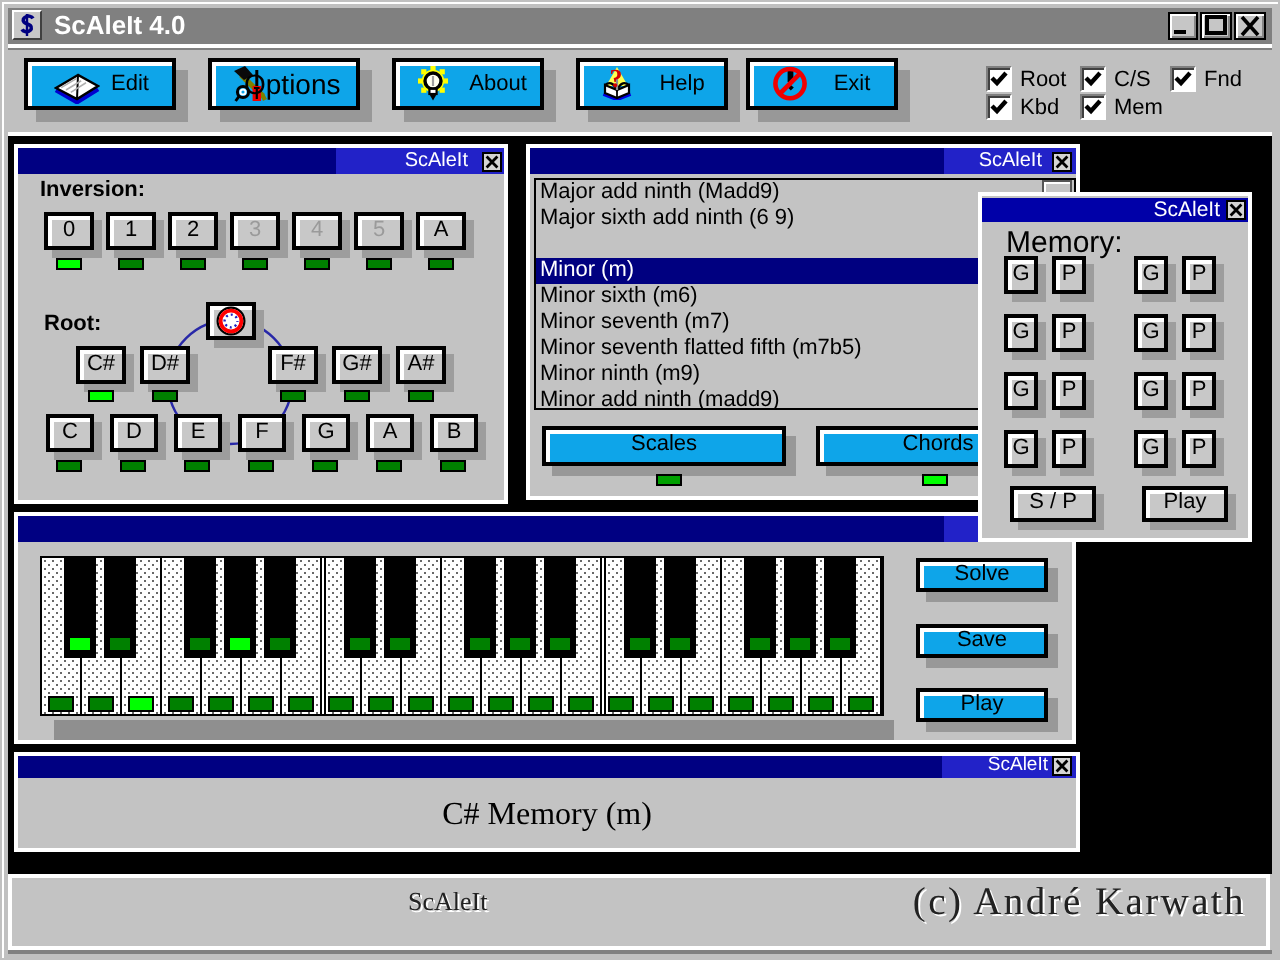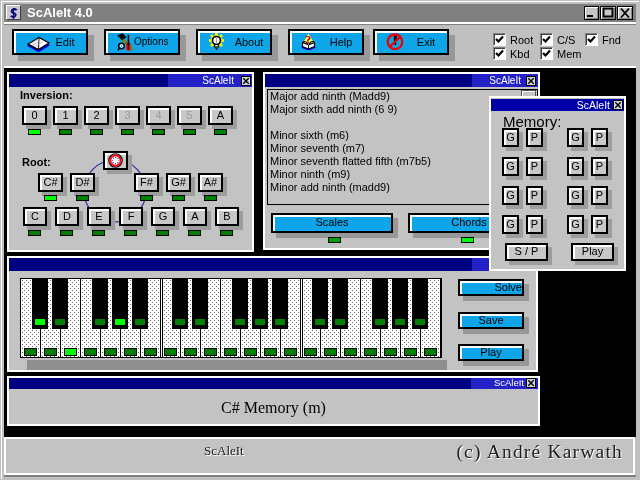--- a/index.html
+++ b/index.html
@@ -56,21 +56,21 @@
 <path d="M3.5 4.5L14.5 15" stroke="#808000" stroke-width="2.6"></path>
 <path d="M14 14.2l1.5 2.8" stroke="#808000" stroke-width="2.2"></path>
 <path d="M0 2.5L5.5 0l4 4.5-4.5 2.5z" fill="#0a0a0a"></path>
 <path d="M11.4 2v9" stroke="#000" stroke-width="1.5"></path>
 <rect x="9.3" y="10" width="4.2" height="7.5" fill="#f00000"></rect>
 <path d="M10 11h2.8M11.4 11v5.5" stroke="#000" stroke-width="1.1"></path>
 <circle cx="4.5" cy="13" r="2.8" fill="none" stroke="#000" stroke-width="1.5"></circle>
 <circle cx="4.5" cy="13" r="1.3" fill="none" stroke="#fff" stroke-width="1"></circle>
 <path d="M2.5 15.2L0.8 17.5" stroke="#000" stroke-width="1.4"></path>
 </svg></div>
-    <div class="abs" style="left:28px;top:0;width:46px;height:22px;line-height:22px;font-size:10px;text-align:left">Options</div>
+    <div class="abs" style="left:16px;top:0;width:46px;height:22px;line-height:22px;font-size:14px;text-align:left">Options</div>
   </div>
 <div class="tb" style="left:196px;top:29px;width:76px;height:26px">
     <div class="abs" style="left:11px;top:2px"><svg width="15" height="18" viewBox="0 0 15 18">
 <g fill="#ffff00">
 <rect x="6.2" y="0" width="2.6" height="3"></rect>
           <rect x="6.2" y="12" width="2.6" height="3"></rect>
 <rect x="0" y="6.2" width="3" height="2.6"></rect>
           <rect x="12" y="6.2" width="3" height="2.6"></rect>
 <rect x="1.6" y="1.6" width="2.6" height="2.6"></rect>
           <rect x="10.8" y="1.6" width="2.6" height="2.6"></rect>
@@ -205,20 +205,21 @@
 <div class="abs" style="left:196px;top:1px;width:60px;height:11px;line-height:11px;font-size:10px;color:#fff;text-align:right">ScAleIt</div>
 <div class="abs" style="left:261px;top:1.5px;width:10px;height:10px;background:#d4d4d4;border:1px solid #000">
       <svg width="8" height="8" viewBox="0 0 8 8" style="position:absolute;left:0;top:0;display:block">
         <path d="M1.3 1.3l5.4 5.4M6.7 1.3l-5.4 5.4" stroke="#000" stroke-width="1.4"></path>
       </svg>
     </div>
 <div class="abs" style="left:1.5px;top:15px;width:271px;height:116px;border:1px solid #000;background:#c3c3c3;overflow:hidden">
       <div style="height:13px;line-height:13px;font-size:11px;color:#000;padding-left:2.5px">Major add ninth (Madd9)</div>
       <div style="height:13px;line-height:13px;font-size:11px;color:#000;padding-left:2.5px">Major sixth add ninth (6 9)</div>
       <div style="height:13px;line-height:13px;font-size:11px;color:#000;padding-left:2.5px"></div>
+      <div style="height:13px;line-height:13px;font-size:11px;background:#000080;color:#fff;padding-left:2.5px">Minor (m)</div>
       <div style="height:13px;line-height:13px;font-size:11px;color:#000;padding-left:2.5px">Minor sixth (m6)</div>
       <div style="height:13px;line-height:13px;font-size:11px;color:#000;padding-left:2.5px">Minor seventh (m7)</div>
       <div style="height:13px;line-height:13px;font-size:11px;color:#000;padding-left:2.5px">Minor seventh flatted fifth (m7b5)</div>
       <div style="height:13px;line-height:13px;font-size:11px;color:#000;padding-left:2.5px">Minor ninth (m9)</div>
       <div style="height:13px;line-height:13px;font-size:11px;color:#000;padding-left:2.5px">Minor add ninth (madd9)</div>
     </div>
 <div class="abs" style="left:256px;top:16px;width:15px;height:6px;background:#c6c6c6;border:1px solid #555;border-bottom:none;box-shadow:inset 1px 1px 0 #fff"></div>
 <div class="tb" style="left:143px;top:139px;width:122px;height:20px;line-height:15px;text-align:center;font-size:11px;box-shadow:5px 5px 0 0 #989898,inset 2px 2px 0 #fff">Chords</div>
 <div class="tb" style="left:6px;top:139px;width:122px;height:20px;line-height:15px;text-align:center;font-size:11px;box-shadow:5px 5px 0 0 #989898,inset 2px 2px 0 #fff">Scales</div>
 <div class="led" style="left:62.5px;top:163px;width:13px;height:6px;background:#00a000"></div>
@@ -325,21 +326,21 @@
       <rect x="295" y="41" width="10" height="6" fill="#008000"></rect>
       <rect x="312" y="1" width="16" height="50" fill="#000"></rect>
       <rect x="315" y="41" width="10" height="6" fill="#008000"></rect>
       <rect x="352" y="1" width="16" height="50" fill="#000"></rect>
       <rect x="355" y="41" width="10" height="6" fill="#008000"></rect>
       <rect x="372" y="1" width="16" height="50" fill="#000"></rect>
       <rect x="375" y="41" width="10" height="6" fill="#008000"></rect>
       <rect x="392" y="1" width="16" height="50" fill="#000"></rect>
       <rect x="395" y="41" width="10" height="6" fill="#008000"></rect>
     </svg>
-<div class="tb" style="left:449px;top:21px;width:66px;height:17px;line-height:12px;text-align:right;font-size:11px;box-shadow:5px 5px 0 0 #989898,inset 2px 2px 0 #fff">Solve</div>
+<div class="tb" style="left:449px;top:21px;width:66px;height:17px;line-height:12px;text-align:center;font-size:11px;box-shadow:5px 5px 0 0 #989898,inset 2px 2px 0 #fff">Solve</div>
 <div class="tb" style="left:449px;top:54px;width:66px;height:17px;line-height:12px;text-align:center;font-size:11px;box-shadow:5px 5px 0 0 #989898,inset 2px 2px 0 #fff">Save</div>
 <div class="tb" style="left:449px;top:86px;width:66px;height:17px;line-height:12px;text-align:center;font-size:11px;box-shadow:5px 5px 0 0 #989898,inset 2px 2px 0 #fff">Play</div>
 </div>
 <div class="panel" style="left:7px;top:375.5px;width:533px;height:50px">
 <div class="abs" style="left:0;top:0;width:529px;height:11px;background:linear-gradient(90deg,#000082 462px,#2222c8 462px)"></div>
 <div class="abs" style="left:455px;top:0.5px;width:60px;height:10px;line-height:10px;font-size:9.5px;color:#fff;text-align:right">ScAleIt</div>
 <div class="abs" style="left:517px;top:0.5px;width:10px;height:10px;background:#d4d4d4;border:1px solid #000">
       <svg width="8" height="8" viewBox="0 0 8 8" style="position:absolute;left:0;top:0;display:block">
         <path d="M1.3 1.3l5.4 5.4M6.7 1.3l-5.4 5.4" stroke="#000" stroke-width="1.4"></path>
       </svg>

